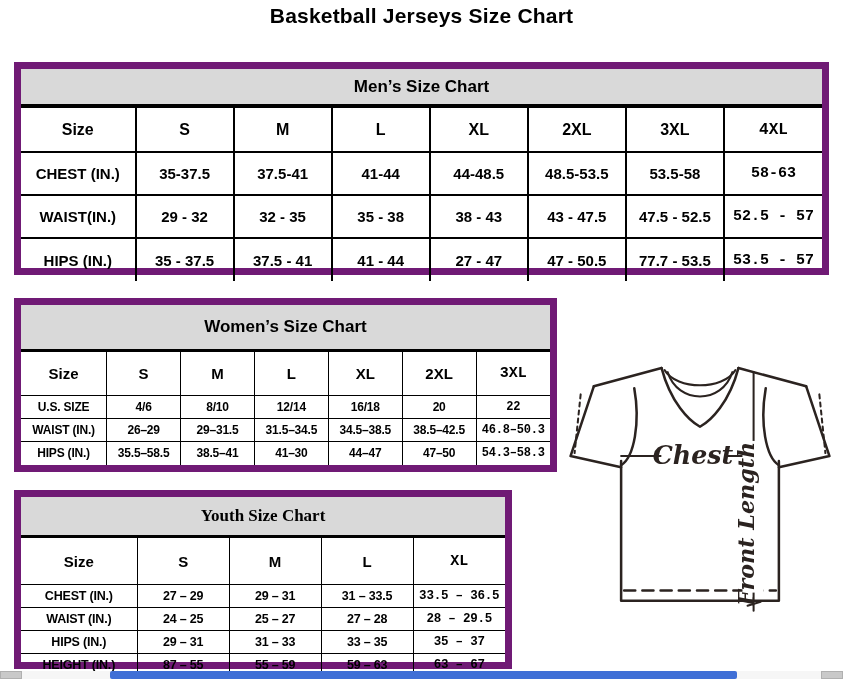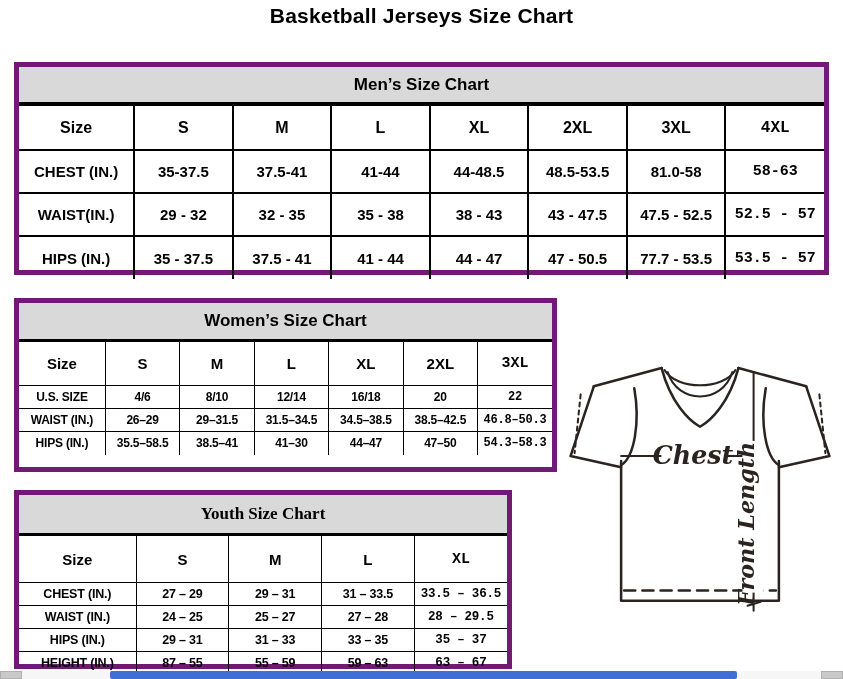--- a/index.html
+++ b/index.html
@@ -5,41 +5,41 @@
   html,body{margin:0;padding:0;}
   body{
     width:843px;height:679px;position:relative;background:#ffffff;
     font-family:"Liberation Sans", sans-serif;color:#000;
     overflow:hidden;
   }
   .page-title{
     position:absolute;left:0;top:4px;width:843px;text-align:center;
     font-size:21px;font-weight:bold;letter-spacing:0.2px;
   }
-  .chart-box{position:absolute;border:5px solid #701a75;background:#fff;box-sizing:border-box;}
+  .chart-box{position:absolute;border:7px solid #701a75;background:#fff;box-sizing:border-box;}
   .chart-title{
     background:#d9d9d9;border-bottom:2px solid #000;
     display:flex;align-items:center;justify-content:center;
     font-weight:bold;font-size:17px;box-sizing:border-box;
   }
   table{border-collapse:collapse;table-layout:fixed;width:100%;}
   th,td{
     border:1px solid #000;text-align:center;vertical-align:middle;
     font-weight:bold;padding:0;box-sizing:border-box;overflow:hidden;white-space:nowrap;
   }
   
   #men-box{left:14px;top:62px;width:815px;height:213px;}
   #men-box .chart-title{height:37px;}
   #men-box th,#men-box td{border-width:2px;}
   #men-box thead th{height:45px;font-size:16px;}
   #men-box tbody th,#men-box tbody td{height:43px;font-size:15px;}
   #men-box col.c0{width:14.3%;}
   
   #women-box{left:14px;top:298px;width:543px;height:174px;}
-  #women-box .chart-title{height:38px;}
+  #women-box .chart-title{height:46px;}
   #women-box thead th{height:44px;font-size:15px;}
   #women-box tbody th,#women-box tbody td{height:23px;font-size:12px;letter-spacing:-0.2px;}
   #women-box col.c0{width:16.2%;}
   
   #youth-box{left:14px;top:490px;width:498px;height:179px;}
   #youth-box .chart-title{height:40px;font-family:Liberation Serif, serif;}
   #youth-box thead th{height:47px;font-size:15px;}
   #youth-box tbody th,#youth-box tbody td{height:23px;font-size:12.5px;letter-spacing:-0.2px;}
   #youth-box col.c0{width:24%;}
   tbody tr:last-child th, tbody tr:last-child td{border-bottom:none;}
@@ -78,39 +78,39 @@
         </tr>
       </thead>
       <tbody>
         <tr>
           <th>CHEST (IN.)</th>
           <td>35-37.5</td>
           <td>37.5-41</td>
           <td>41-44</td>
           <td>44-48.5</td>
           <td>48.5-53.5</td>
-          <td>81.0-58</td>
+          <td>53.5-58</td>
           <td>58-63</td>
         </tr>
         <tr>
           <th>WAIST(IN.)</th>
           <td>29 - 32</td>
           <td>32 - 35</td>
           <td>35 - 38</td>
           <td>38 - 43</td>
           <td>43 - 47.5</td>
           <td>47.5 - 52.5</td>
           <td>52.5 - 57</td>
         </tr>
         <tr>
           <th>HIPS (IN.)</th>
           <td>35 - 37.5</td>
           <td>37.5 - 41</td>
           <td>41 - 44</td>
-          <td>44 - 47</td>
+          <td>27 - 47</td>
           <td>47 - 50.5</td>
           <td>77.7 - 53.5</td>
           <td>53.5 - 57</td>
         </tr>
       </tbody>
   </table>
 </div>
 
 <div id="women-box" class="chart-box">
   <div class="chart-title">Women’s Size Chart</div>

